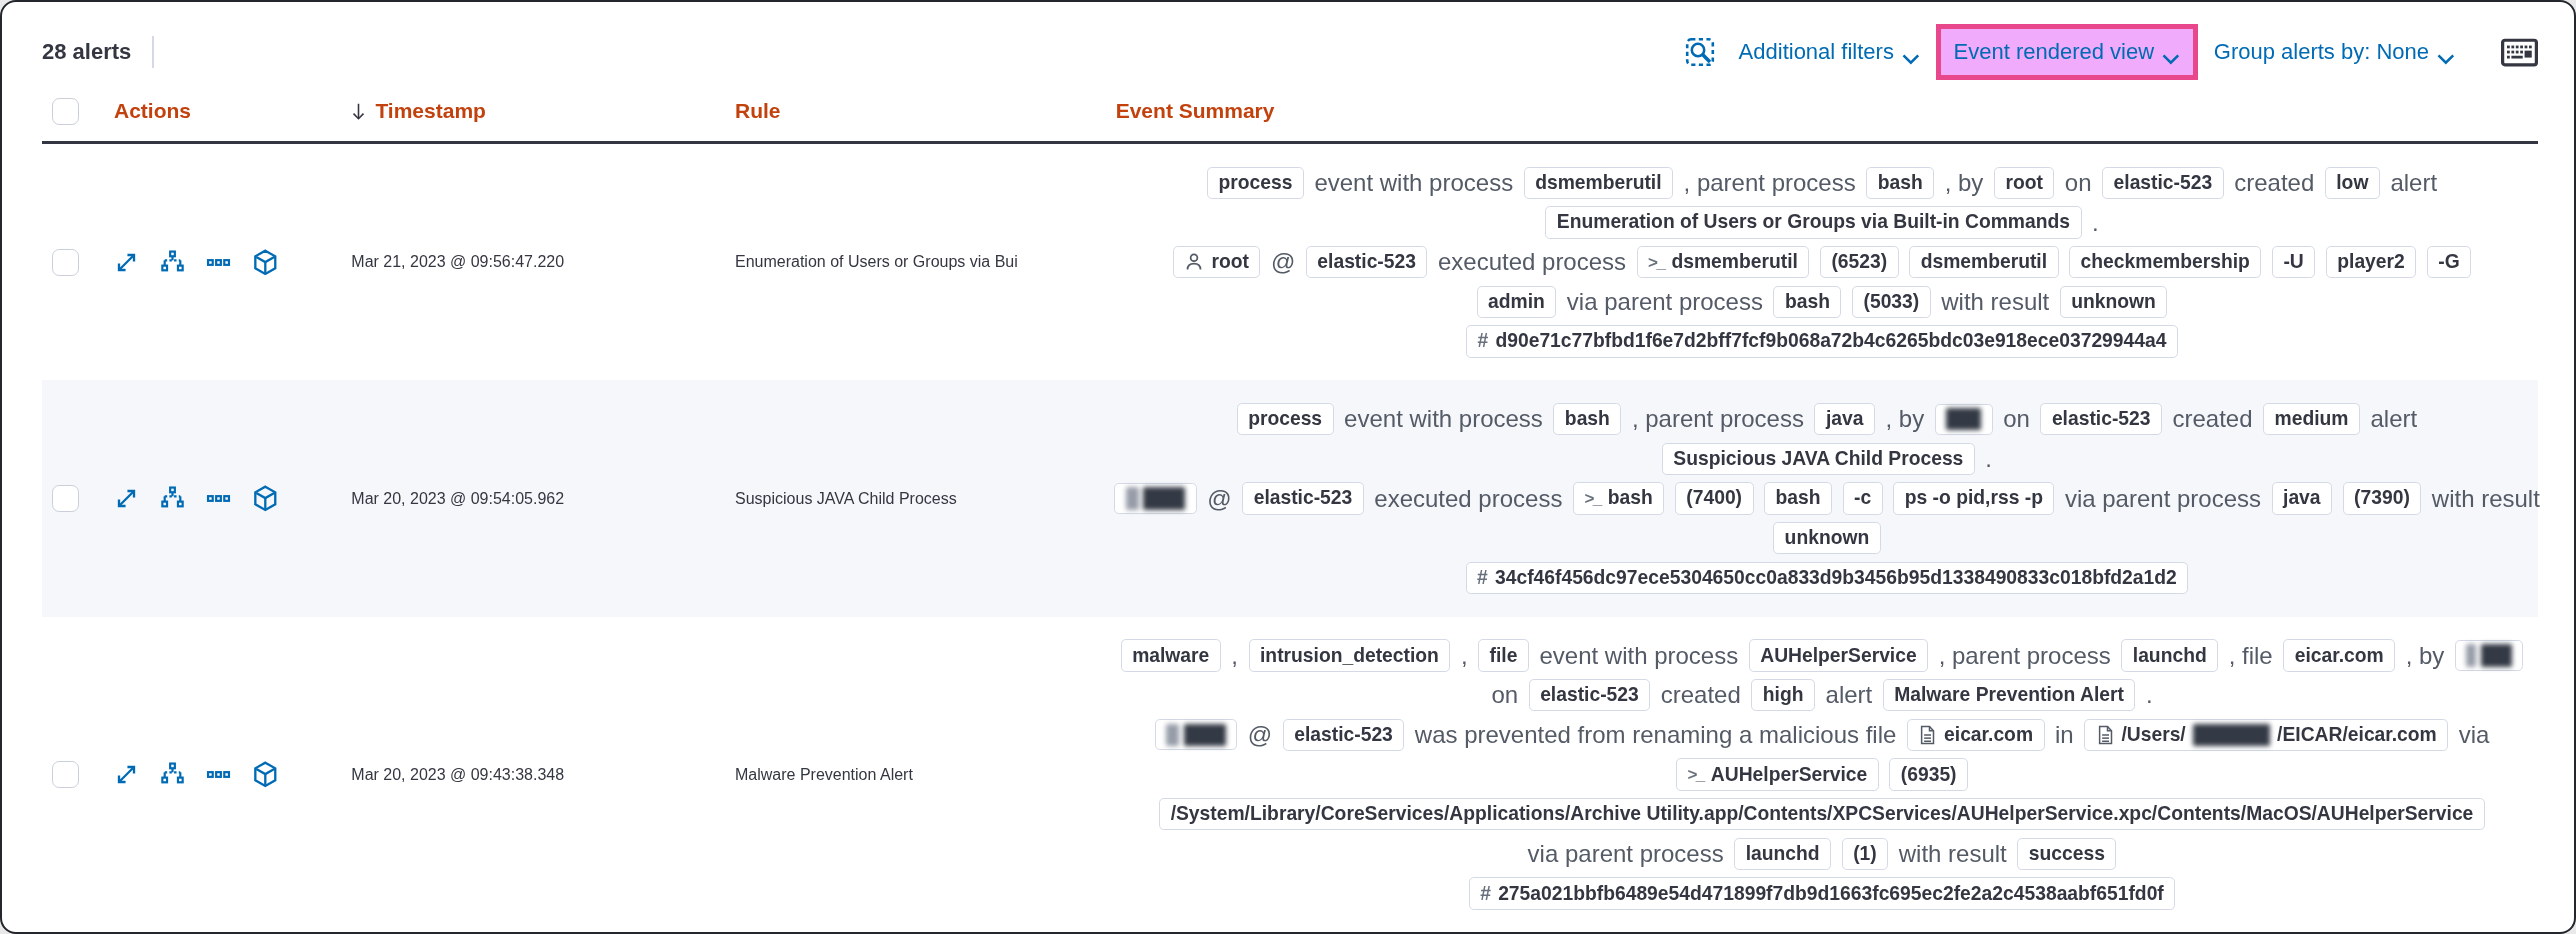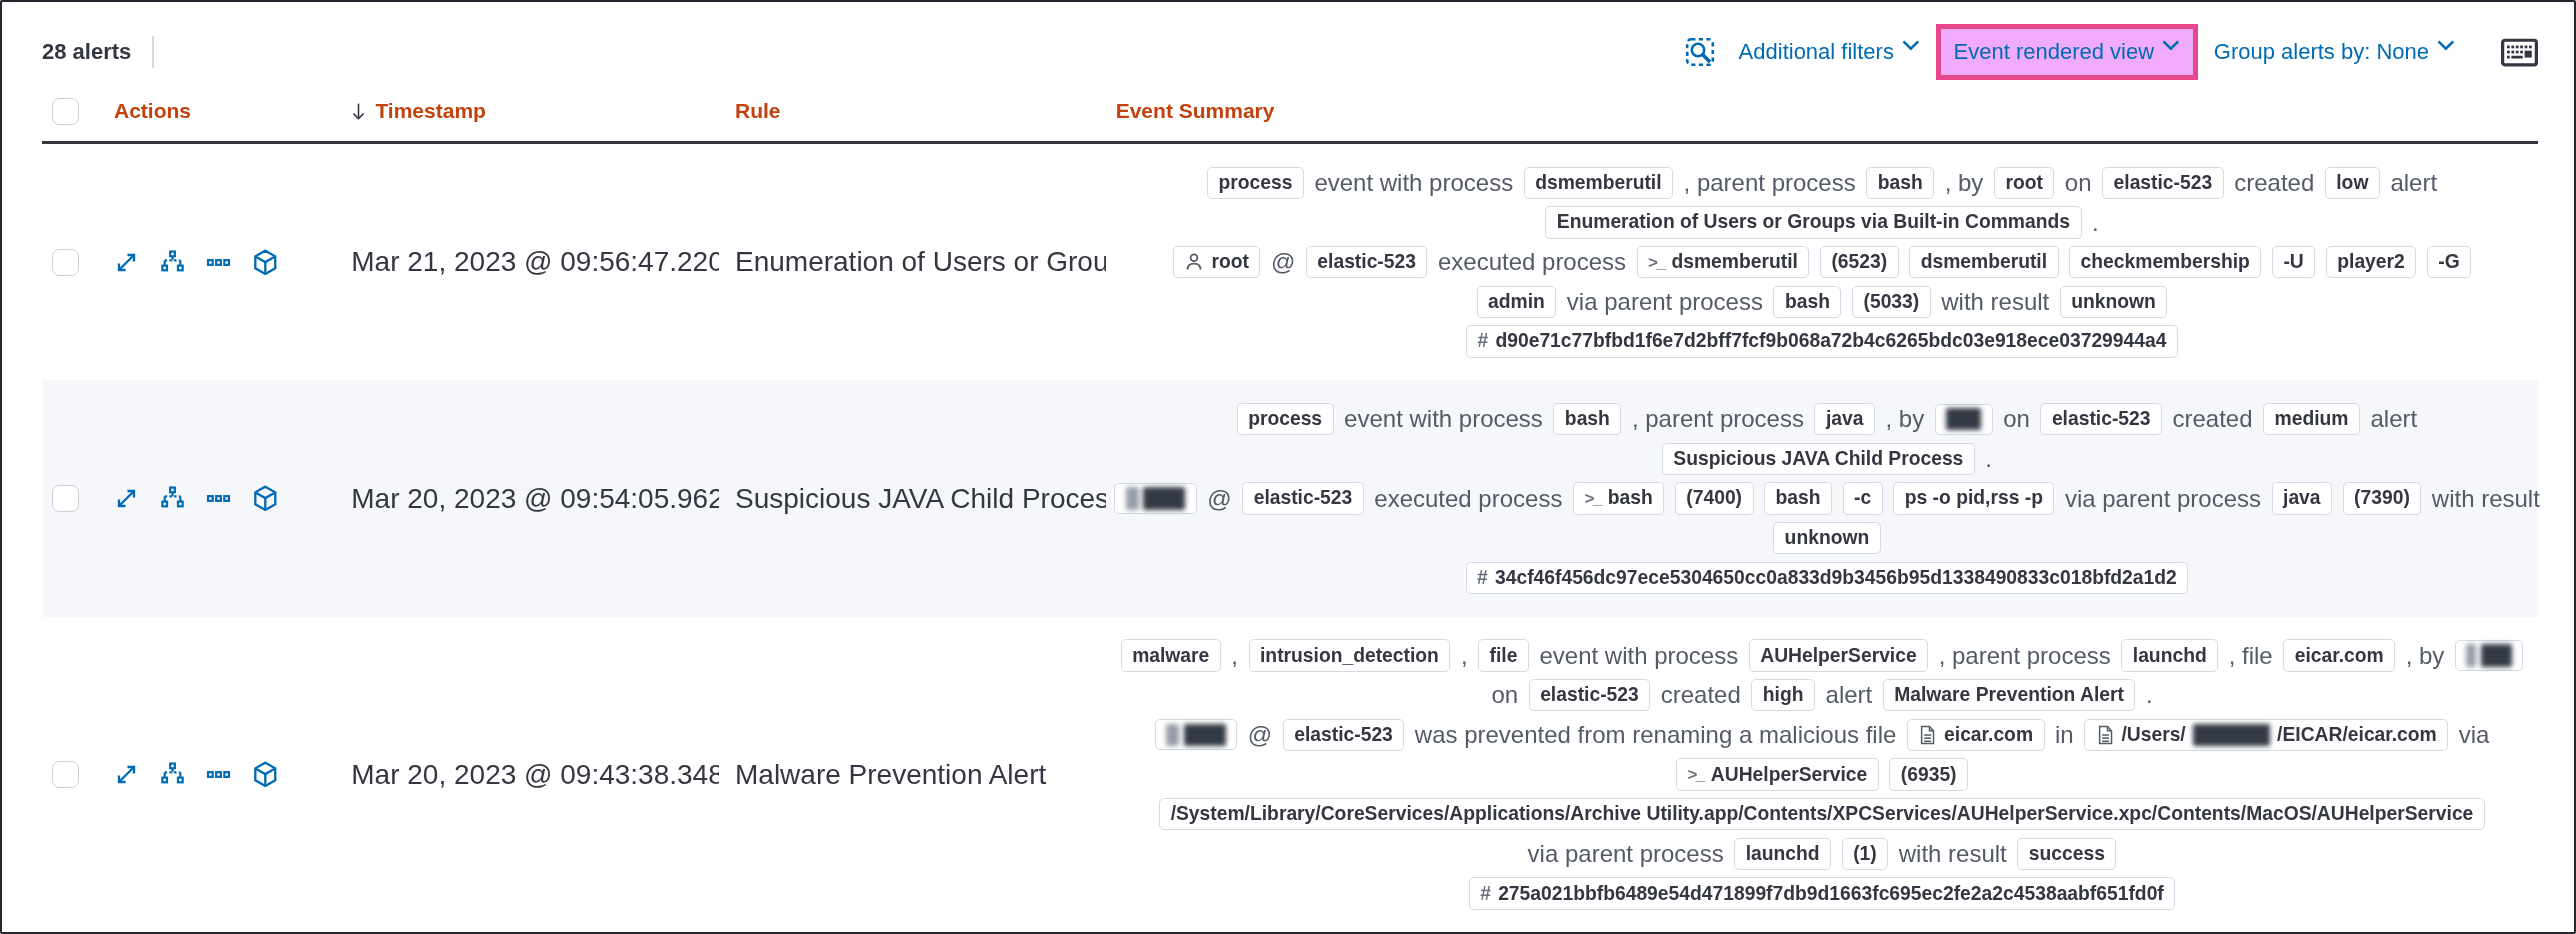--- a/index.html
+++ b/index.html
@@ -1,42 +1,42 @@
 <!DOCTYPE html>
 <html style="font-size:13px"><head>
 <meta charset="utf-8">
 <style>
   html,body{margin:0;padding:0;background:#e9e9e9;font-family:"Liberation Sans",sans-serif;}
-  .screen{position:relative;width:2576px;height:934px;background:#fff;border:2.4px solid #24262d;border-radius:2px;box-sizing:border-box;overflow:hidden;padding:21px 36px 0 40px;}
+  .screen{position:relative;width:2576px;height:934px;background:#fff;border:2.4px solid #24262d;border-radius:16px;box-sizing:border-box;overflow:hidden;padding:21px 36px 0 40px;}
   
   .toolbar{display:flex;align-items:center;min-height:58px;}
   .alert-count{font-size:22px;font-weight:bold;color:#343741;}
   .vdiv{width:1.6px;height:32px;background:#d3dae6;margin-left:21px;}
   .spacer{flex:1;}
-  .tlink{display:inline-flex;align-items:flex-start;gap:8px;color:#006bb4;font-size:22px;font-weight:500;text-decoration:none;cursor:pointer;white-space:nowrap;margin:0 11.3px;}
+  .tlink{display:inline-flex;align-items:flex-end;gap:8px;color:#006bb4;font-size:22px;font-weight:500;text-decoration:none;cursor:pointer;white-space:nowrap;margin:0 11.3px;}
   .hl{border:5.6px solid #e8488b;background:#f0abfc;padding:9.7px 9.7px;margin:0 4.8px;display:flex;align-items:center;}
   .hl .tlink{margin:0 3.2px;}
   .icon{display:inline-flex;align-items:center;justify-content:center;}
   .icon svg{display:block;}
   .inspect{margin-right:11.3px;cursor:pointer;}
   .kbd-icon{margin-left:35px;cursor:pointer;}
   
   .thead{display:grid;grid-template-columns:56px 242px 379px 387px 1fr;align-items:center;height:60px;border-bottom:3.2px solid #343741;}
   .th{font-size:21px;font-weight:bold;color:#c2410c;display:flex;align-items:center;gap:6.4px;}
   .th.actions{padding-left:16px;}
   .th.ts{padding-left:8px;}
   .th.rule{padding-left:16px;}
   .th.summary{padding-left:9.7px;}
   .checkbox{width:27px;height:27px;border:1.6px solid #c9cfd9;border-radius:7.2px;background:#fff;box-sizing:border-box;display:inline-block;cursor:pointer;}
   .cb-cell{display:flex;align-items:center;padding-left:9.7px;}
   .trow{display:grid;grid-template-columns:56px 242px 379px 387px 1fr;align-items:center;padding:22.6px 0;}
   .trow.stripe{background:#f5f7fa;}
   .cell-actions{display:flex;align-items:center;gap:21px;padding-left:16px;}
   .aicon{cursor:pointer;}
-  .cell-ts,.cell-rule{font-size:28px;color:#343741;white-space:nowrap;overflow:hidden;}
+  .cell-ts,.cell-rule{font-size:16px;color:#343741;white-space:nowrap;overflow:hidden;}
   .cell-ts{padding-left:11.3px;}
   .cell-rule{padding-left:16px;}
   .cell-summary{display:flex;flex-direction:column;align-items:center;gap:7.2px;padding:0 8px;}
   .sline{display:flex;align-items:center;gap:10.5px;justify-content:center;white-space:nowrap;}
   .stext{font-size:24px;color:#545b66;}
   .badge{display:inline-flex;align-items:center;gap:7.2px;background:#fff;border:1.6px solid #d3dae6;border-radius:4.8px;padding:3.2px 10.5px;font-size:19.3px;font-weight:600;color:#343741;white-space:nowrap;line-height:1.25;}
   .bpre{color:#69707d;font-weight:600;}
   .term-glyph{font-size:17px;letter-spacing:-1.6px;font-weight:700;color:#69707d;}
   .redact-group{display:inline-flex;align-items:center;gap:4.8px;}
   .redact{height:22.6px;border-radius:1.6px;background:#343a45;filter:blur(2.4px);display:inline-block;}

